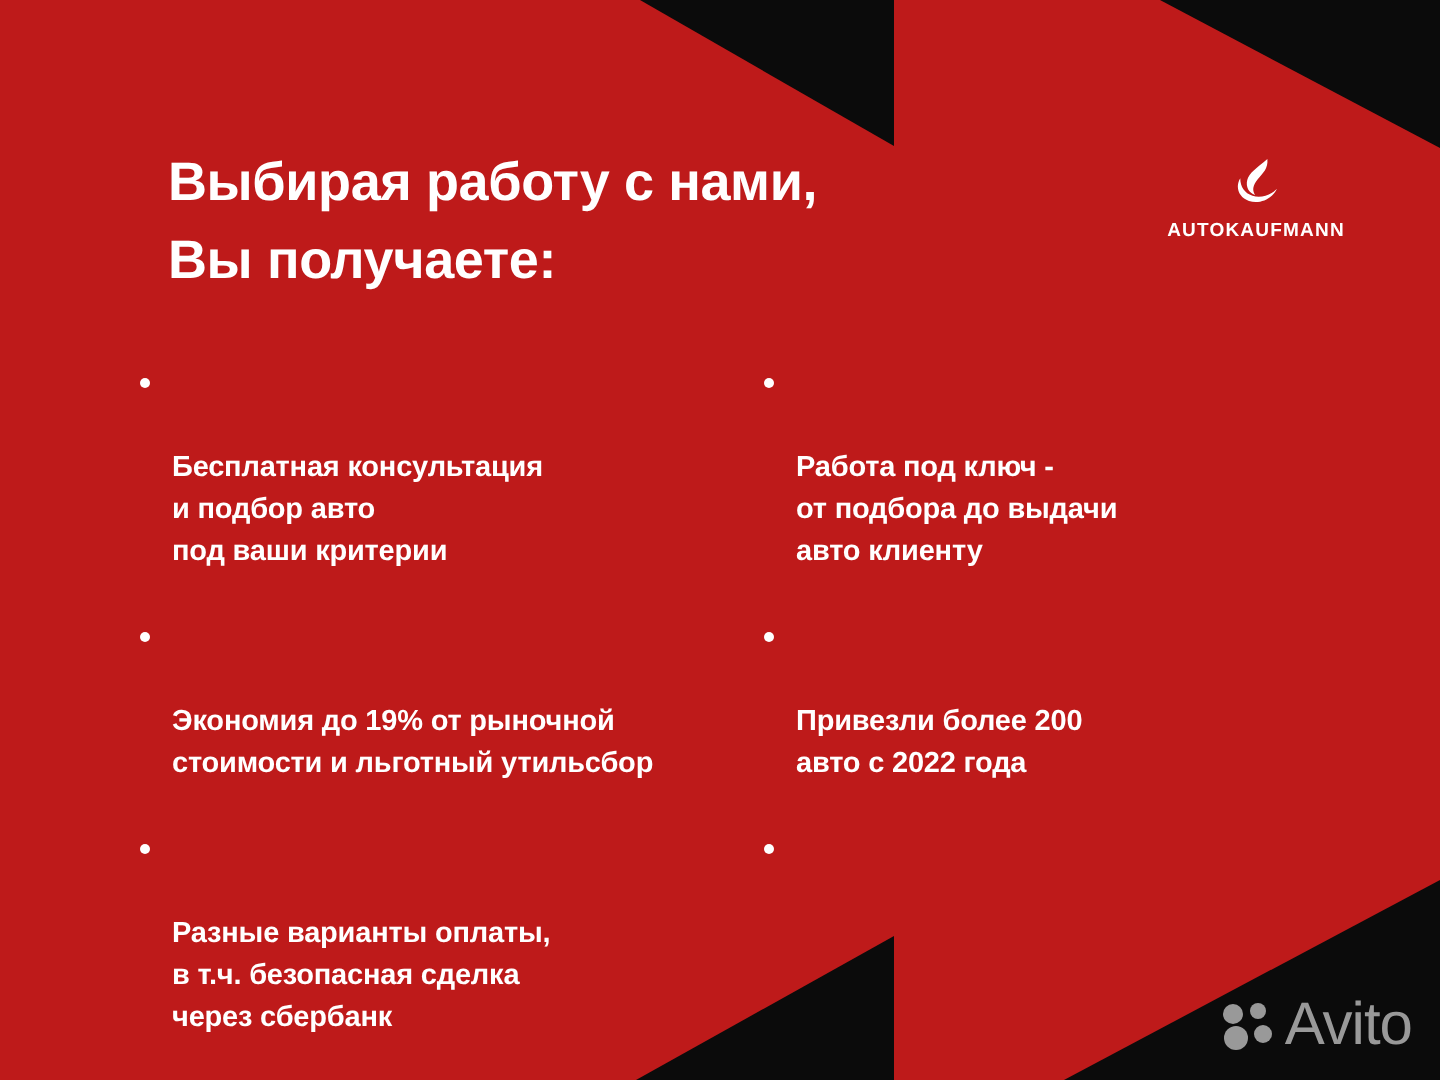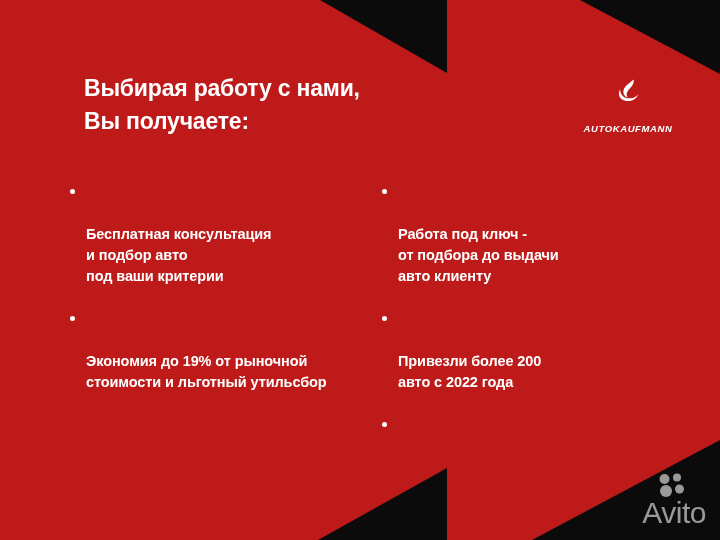--- a/index.html
+++ b/index.html
@@ -19,43 +19,42 @@
     position:absolute;left:0;top:0;
     width:720px;height:540px;
     display:block;
   }
   
   #headline{
     position:absolute;
     left:84px;top:72px;
     width:470px;
     color:#FFFFFF;
-    font-size:23px;
+    font-size:27px;
     font-weight:bold;
     line-height:1.45;
     letter-spacing:-0.2px;
     white-space:pre-line;
     z-index:4;
   }
   
   #logo{
     position:absolute;
     left:578px;top:76px;
     width:100px;
     z-index:4;
     text-align:center;
   }
   #logo-mark{display:block;margin:0 auto;}
   #logo-wordmark{
     display:block;
-    margin-top:19px;
+    margin-top:6px;
     color:#FFFFFF;
     font-size:9.5px;
     font-weight:bold;
-    font-style:italic;
     letter-spacing:0.6px;
     white-space:nowrap;
   }
   
   .col{
     position:absolute;
     z-index:4;
   }
   #col-left{left:68px;top:182px;width:330px;}
   #col-right{left:380px;top:182px;width:300px;}
@@ -79,21 +78,20 @@
     background:#FFFFFF;
   }
   
   #avito{
     position:absolute;
     right:14px;bottom:12px;
     display:flex;
     align-items:center;
     z-index:5;
     opacity:0.82;
-    flex-direction:column;
   }
   #avito-text{
     color:#B9B9B9;
     font-size:30px;
     font-weight:normal;
     letter-spacing:-0.5px;
     margin-left:2px;
     line-height:1;
   }
 </style>
@@ -126,20 +124,26 @@
       <span class="bullet"></span>
       <span>Бесплатная консультация
 и подбор авто
 под ваши критерии</span>
     </div>
     <div class="benefit">
       <span class="bullet"></span>
       <span>Экономия до 19% от рыночной
 стоимости и льготный утильсбор</span>
     </div>
+    <div class="benefit">
+      <span class="bullet"></span>
+      <span>Разные варианты оплаты,
+в т.ч. безопасная сделка
+через сбербанк</span>
+    </div>
 
   </div>
 
   <div class="col" id="col-right">
     <div class="benefit">
       <span class="bullet"></span>
       <span>Работа под ключ -
 от подбора до выдачи
 авто клиенту</span>
     </div>

